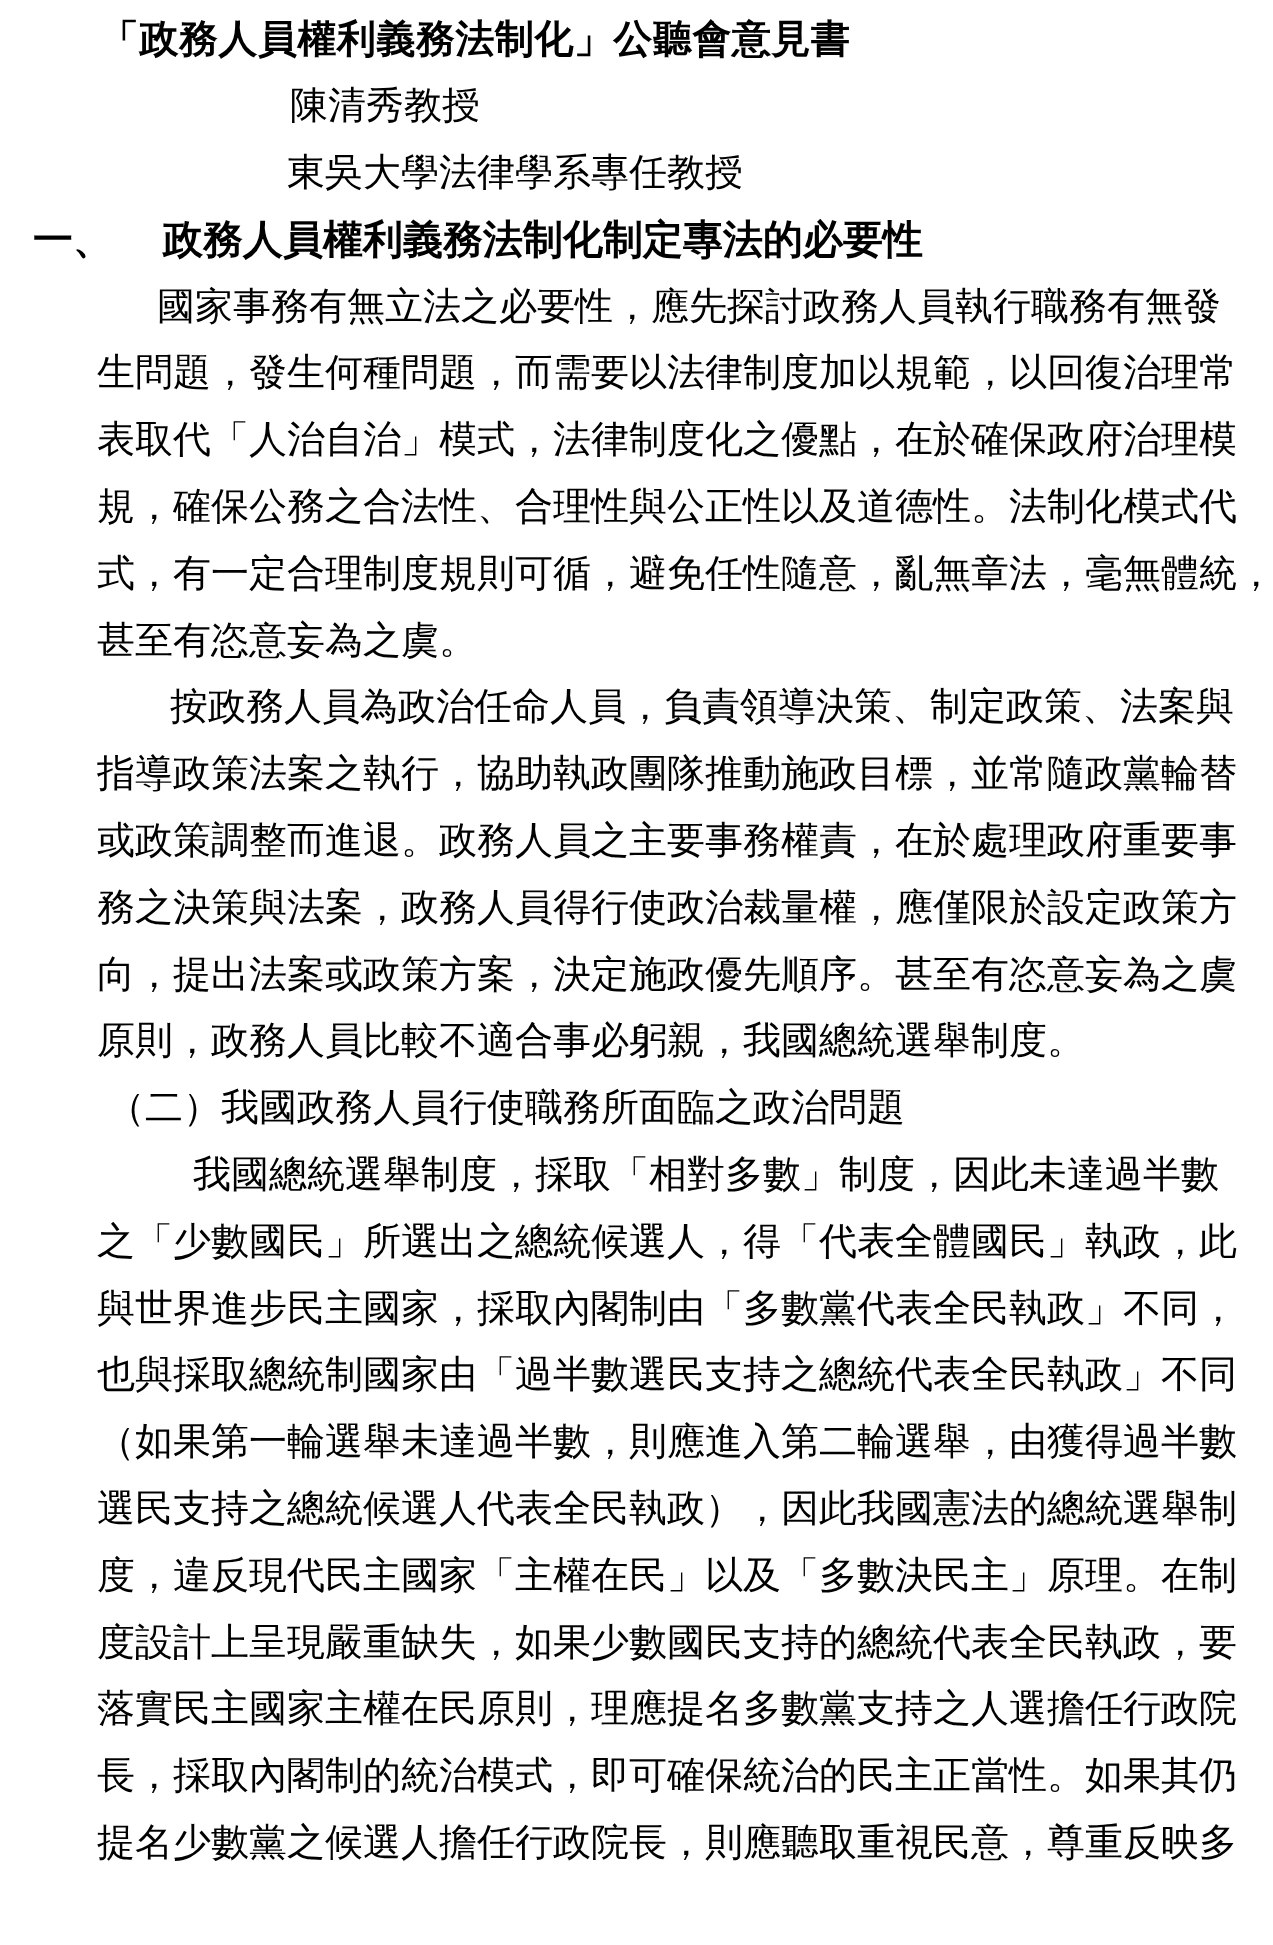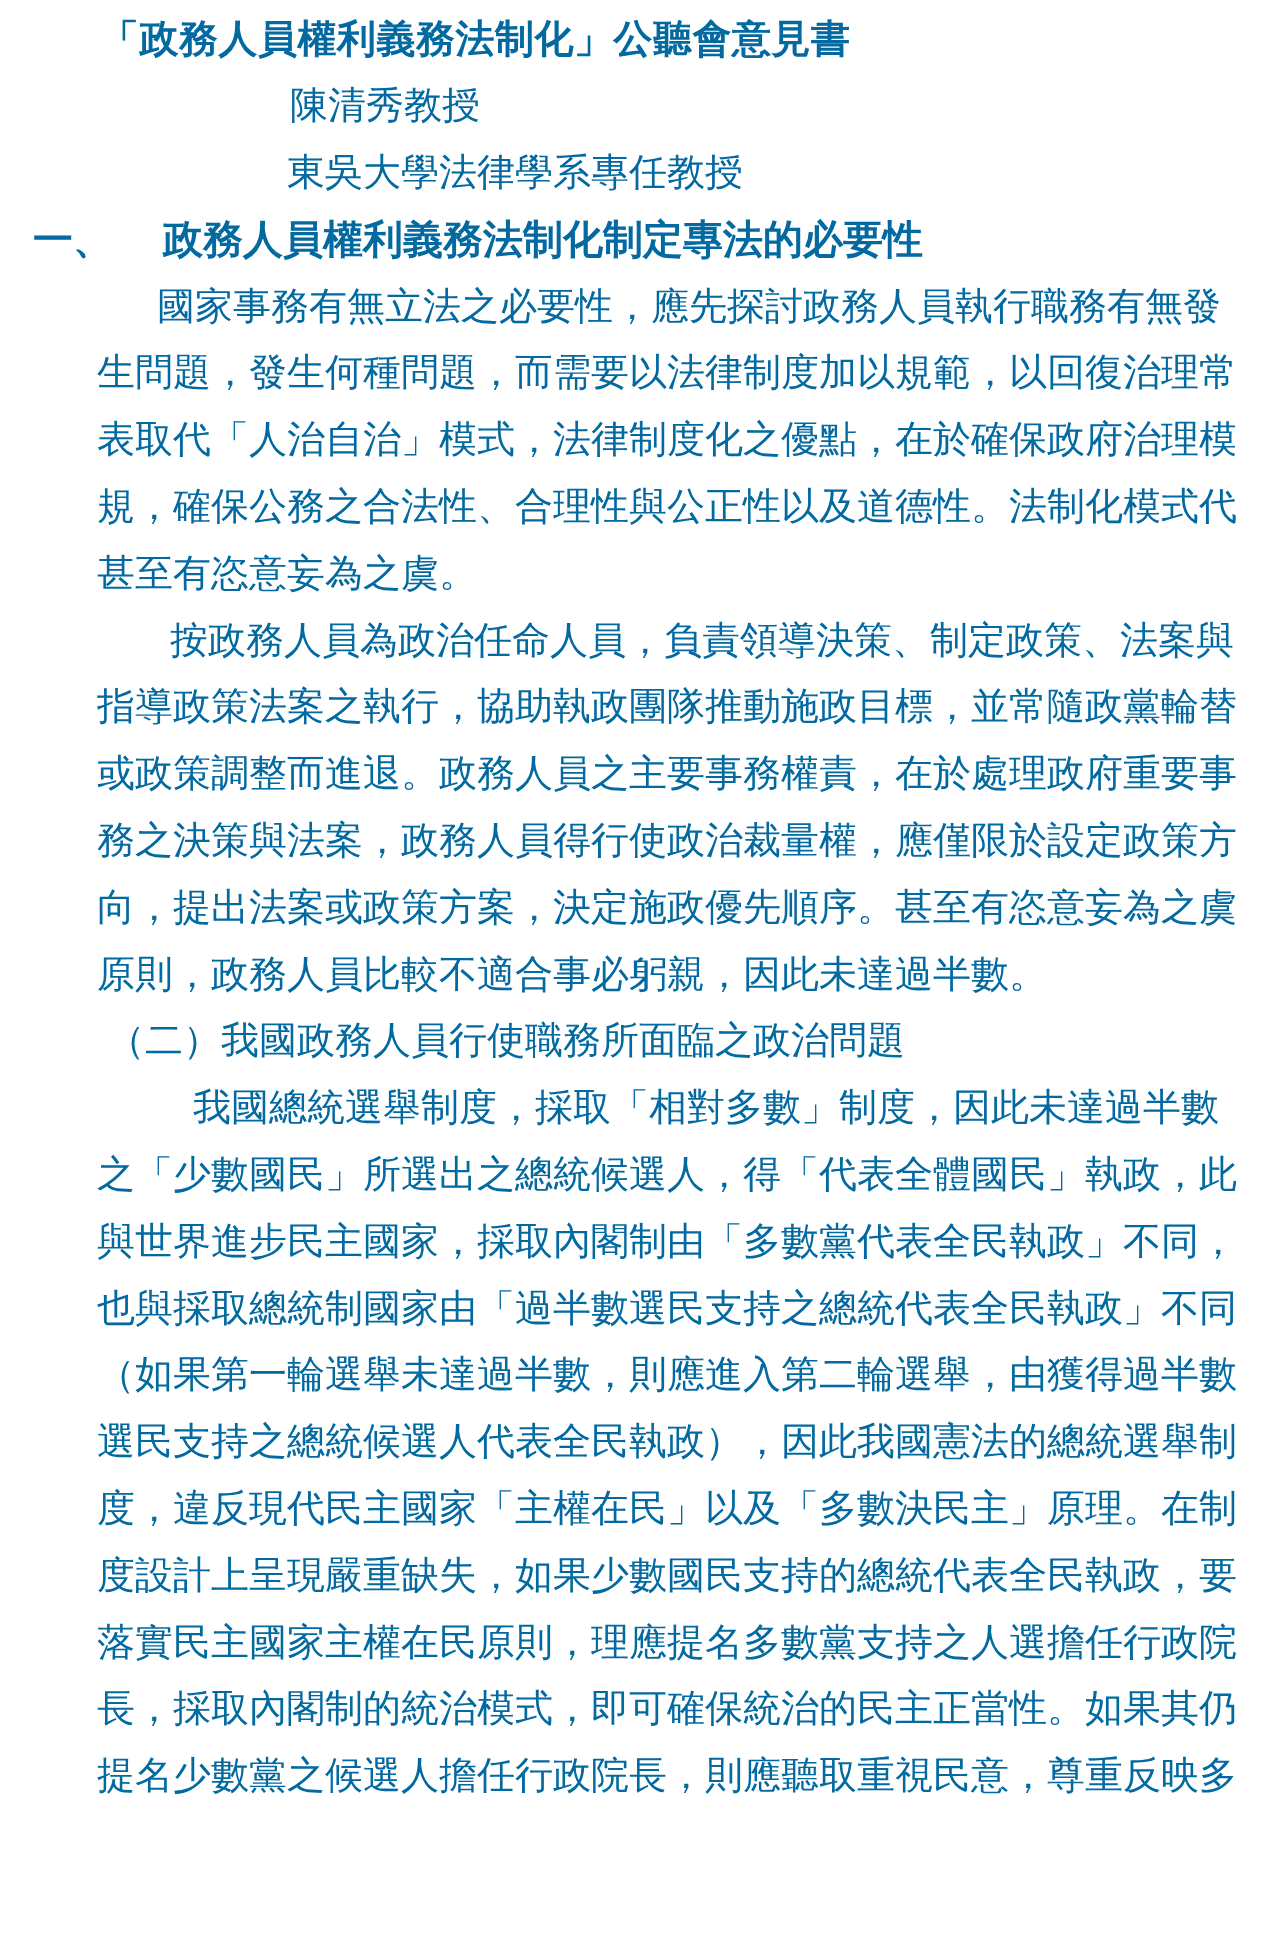--- a/index.html
+++ b/index.html
@@ -20,21 +20,21 @@
     padding-top: 5px;
     box-sizing: border-box;
   }
   .line {
     height: 66.8px;
     display: flex;
     align-items: center;
     white-space: pre;
     font-size: 38px;
     line-height: 1;
-    color: #0369a1;
+    color: #000000;
   }
   
   .s-title {
     margin-left: 100px;
     font-size: 39px;
     font-weight: bold;
     letter-spacing: 0.5px;
   }
   
   .s-author { margin-left: 290px; }
@@ -64,27 +64,28 @@
 <main class="page">
   <div id="doc-lines">
       <div class="line s-title">「政務人員權利義務法制化」公聽會意見書</div>
       <div class="line s-author">陳清秀教授</div>
       <div class="line s-affil">東吳大學法律學系專任教授</div>
       <div class="line s-h1"><span class="num">一、</span><span>政務人員權利義務法制化制定專法的必要性</span></div>
       <div class="line s-ind2">國家事務有無立法之必要性，應先探討政務人員執行職務有無發</div>
       <div class="line s-body">生問題，發生何種問題，而需要以法律制度加以規範，以回復治理常</div>
       <div class="line s-body">表取代「人治自治」模式，法律制度化之優點，在於確保政府治理模</div>
       <div class="line s-body">規，確保公務之合法性、合理性與公正性以及道德性。法制化模式代</div>
+      <div class="line s-body">式，有一定合理制度規則可循，避免任性隨意，亂無章法，毫無體統，</div>
       <div class="line s-body">甚至有恣意妄為之虞。</div>
       <div class="line s-ind2b">按政務人員為政治任命人員，負責領導決策、制定政策、法案與</div>
       <div class="line s-body">指導政策法案之執行，協助執政團隊推動施政目標，並常隨政黨輪替</div>
       <div class="line s-body">或政策調整而進退。政務人員之主要事務權責，在於處理政府重要事</div>
       <div class="line s-body">務之決策與法案，政務人員得行使政治裁量權，應僅限於設定政策方</div>
       <div class="line s-body">向，提出法案或政策方案，決定施政優先順序。甚至有恣意妄為之虞</div>
-      <div class="line s-body">原則，政務人員比較不適合事必躬親，因此未達過半數。</div>
+      <div class="line s-body">原則，政務人員比較不適合事必躬親，我國總統選舉制度。</div>
       <div class="line s-sub">（二）我國政務人員行使職務所面臨之政治問題</div>
       <div class="line s-ind3">我國總統選舉制度，採取「相對多數」制度，因此未達過半數</div>
       <div class="line s-body">之「少數國民」所選出之總統候選人，得「代表全體國民」執政，此</div>
       <div class="line s-body">與世界進步民主國家，採取內閣制由「多數黨代表全民執政」不同，</div>
       <div class="line s-body">也與採取總統制國家由「過半數選民支持之總統代表全民執政」不同</div>
       <div class="line s-body">（如果第一輪選舉未達過半數，則應進入第二輪選舉，由獲得過半數</div>
       <div class="line s-body">選民支持之總統候選人代表全民執政），因此我國憲法的總統選舉制</div>
       <div class="line s-body">度，違反現代民主國家「主權在民」以及「多數決民主」原理。在制</div>
       <div class="line s-body">度設計上呈現嚴重缺失，如果少數國民支持的總統代表全民執政，要</div>
       <div class="line s-body">落實民主國家主權在民原則，理應提名多數黨支持之人選擔任行政院</div>

